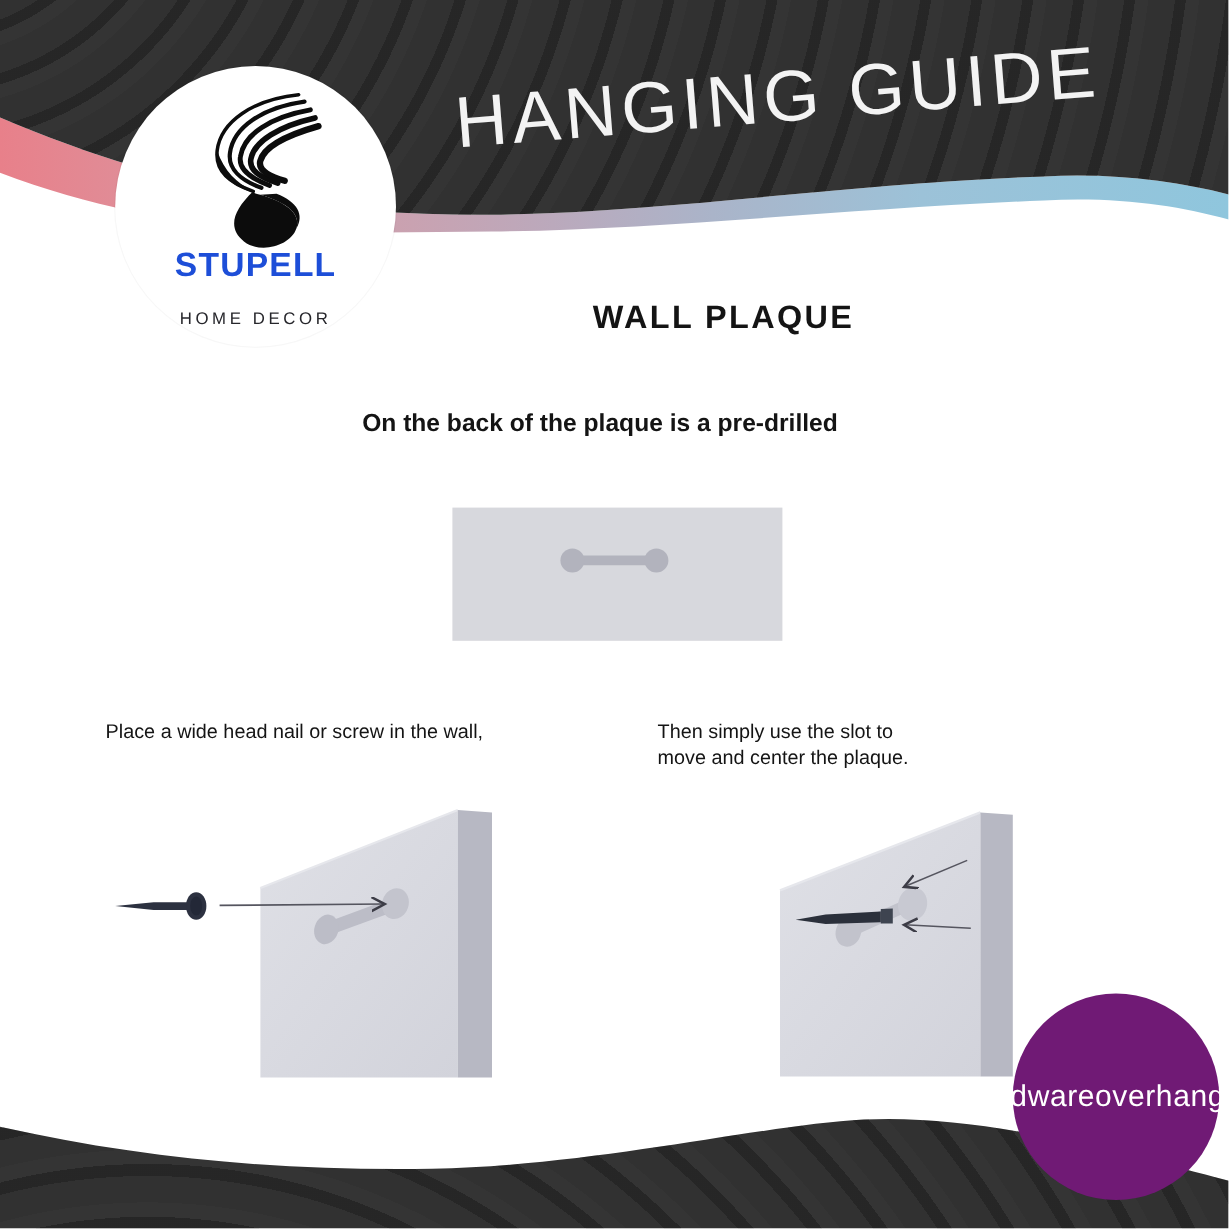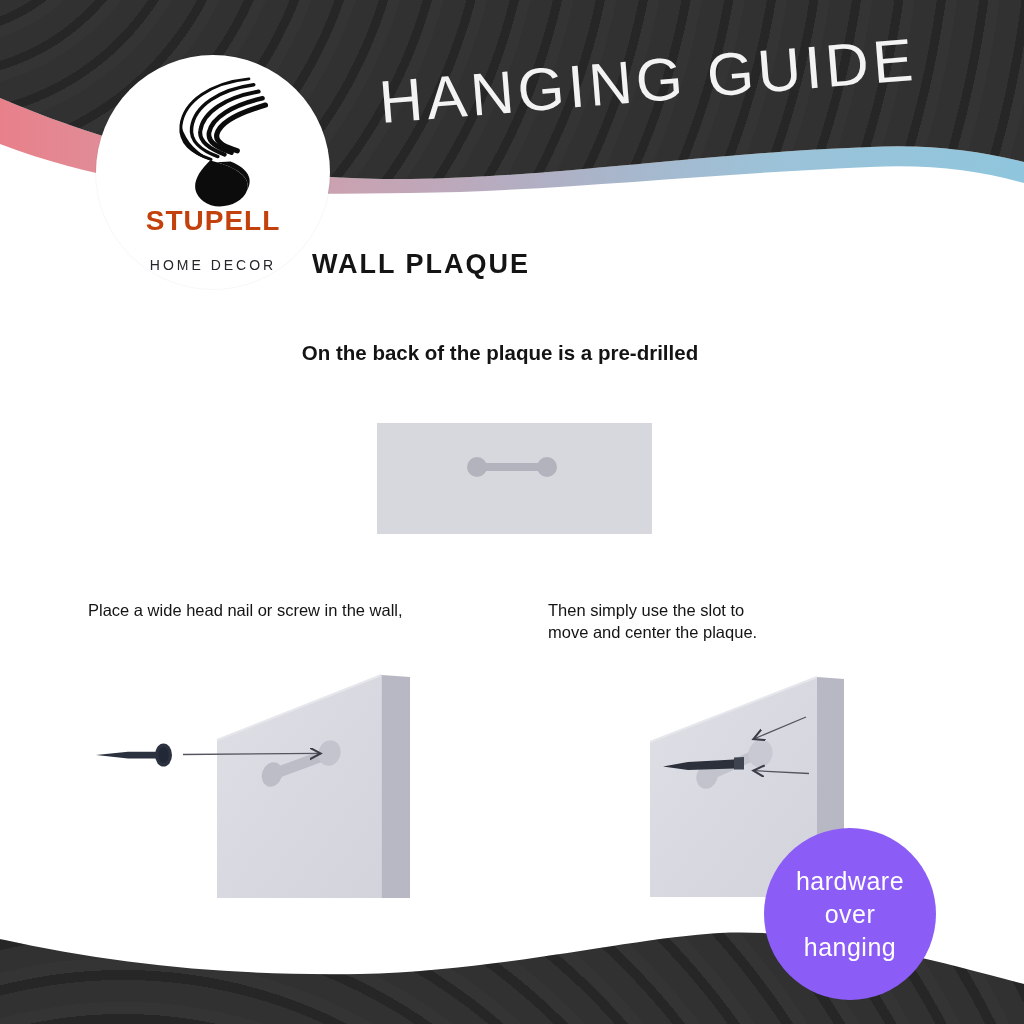--- a/index.html
+++ b/index.html
@@ -29,26 +29,26 @@
     white-space:nowrap;
   }
   
   .logo-circle{
     position:absolute;left:96px;top:55px;width:234px;height:234px;z-index:20;
     background:#ffffff;border-radius:50%;
     box-shadow:0 0 0 1px rgba(0,0,0,0.03);
     display:flex;flex-direction:column;align-items:center;
   }
   .logo-mark{margin-top:20px;width:118px;height:132px;}
-  .logo-name{font-size:28px;font-weight:700;letter-spacing:1px;color:#c2410c;margin-top:-2px;}
+  .logo-name{font-size:28px;font-weight:700;letter-spacing:1px;color:#1d4ed8;margin-top:-2px;}
   .logo-tagline{font-size:14px;font-weight:400;letter-spacing:3px;color:#26262b;margin-top:20px;}
   
   .section-title{
     position:absolute;left:312px;top:249px;width:400px;z-index:3;
-    text-align:left;font-size:27px;font-weight:700;letter-spacing:2px;color:#141414;
+    text-align:right;font-size:27px;font-weight:700;letter-spacing:2px;color:#141414;
   }
   .intro-text{
     position:absolute;left:200px;top:339px;width:600px;z-index:3;
     text-align:center;font-size:20.5px;line-height:27px;font-weight:700;color:#141414;
   }
   .step-caption{
     position:absolute;top:599px;width:400px;z-index:3;
     font-size:16.5px;line-height:22px;color:#141414;
   }
   .step-caption.left{left:88px;}
@@ -57,23 +57,23 @@
   .plaque-back{
     position:absolute;left:377px;top:423px;width:275px;height:111px;z-index:3;
     background:#d7d8dd;
   }
   
   .illus{position:absolute;z-index:10;}
   .illus.left{left:60px;top:640px;}
   .illus.right{left:600px;top:640px;}
   
   .badge-circle{
-    position:absolute;left:764px;top:828px;width:172px;height:172px;z-index:30;
-    background:#8b5cf6;border-radius:50%;
-    display:flex;flex-direction:column;align-items:center;justify-content:center;
+    position:absolute;left:844px;top:828px;width:172px;height:172px;z-index:30;
+    background:#701a75;border-radius:50%;
+    display:flex;flex-direction:row;align-items:center;justify-content:center;
     text-align:center;color:#ffffff;font-size:25px;line-height:33px;font-weight:400;letter-spacing:0.5px;
   }
   
   .footer-wave{
     position:absolute;left:0;top:824px;width:1024px;height:200px;z-index:5;
     background-color:#313131;
     background-image:
       repeating-radial-gradient(circle at 12% 320%, rgba(0,0,0,0.22) 0 10px, rgba(255,255,255,0.015) 10px 22px, transparent 22px 44px);
     clip-path: path("M0 115 C120 142 240 152 360 150 C500 147 630 114 720 109 C820 104 940 138 1024 160 L1024 200 H0 Z");
   }

